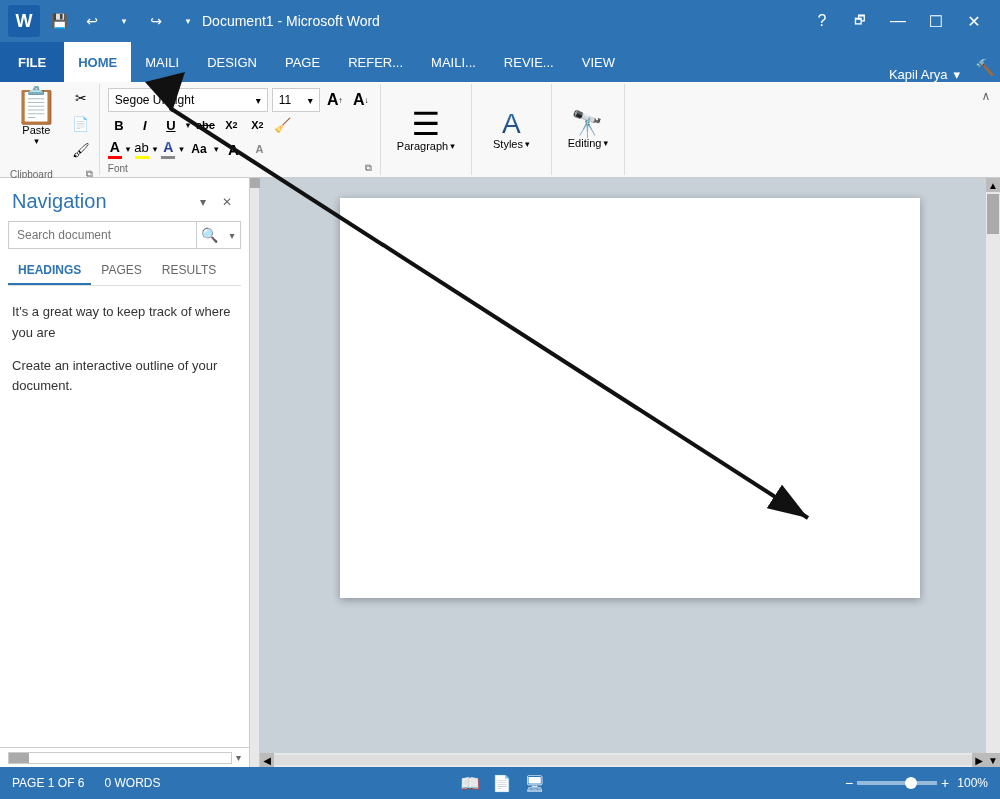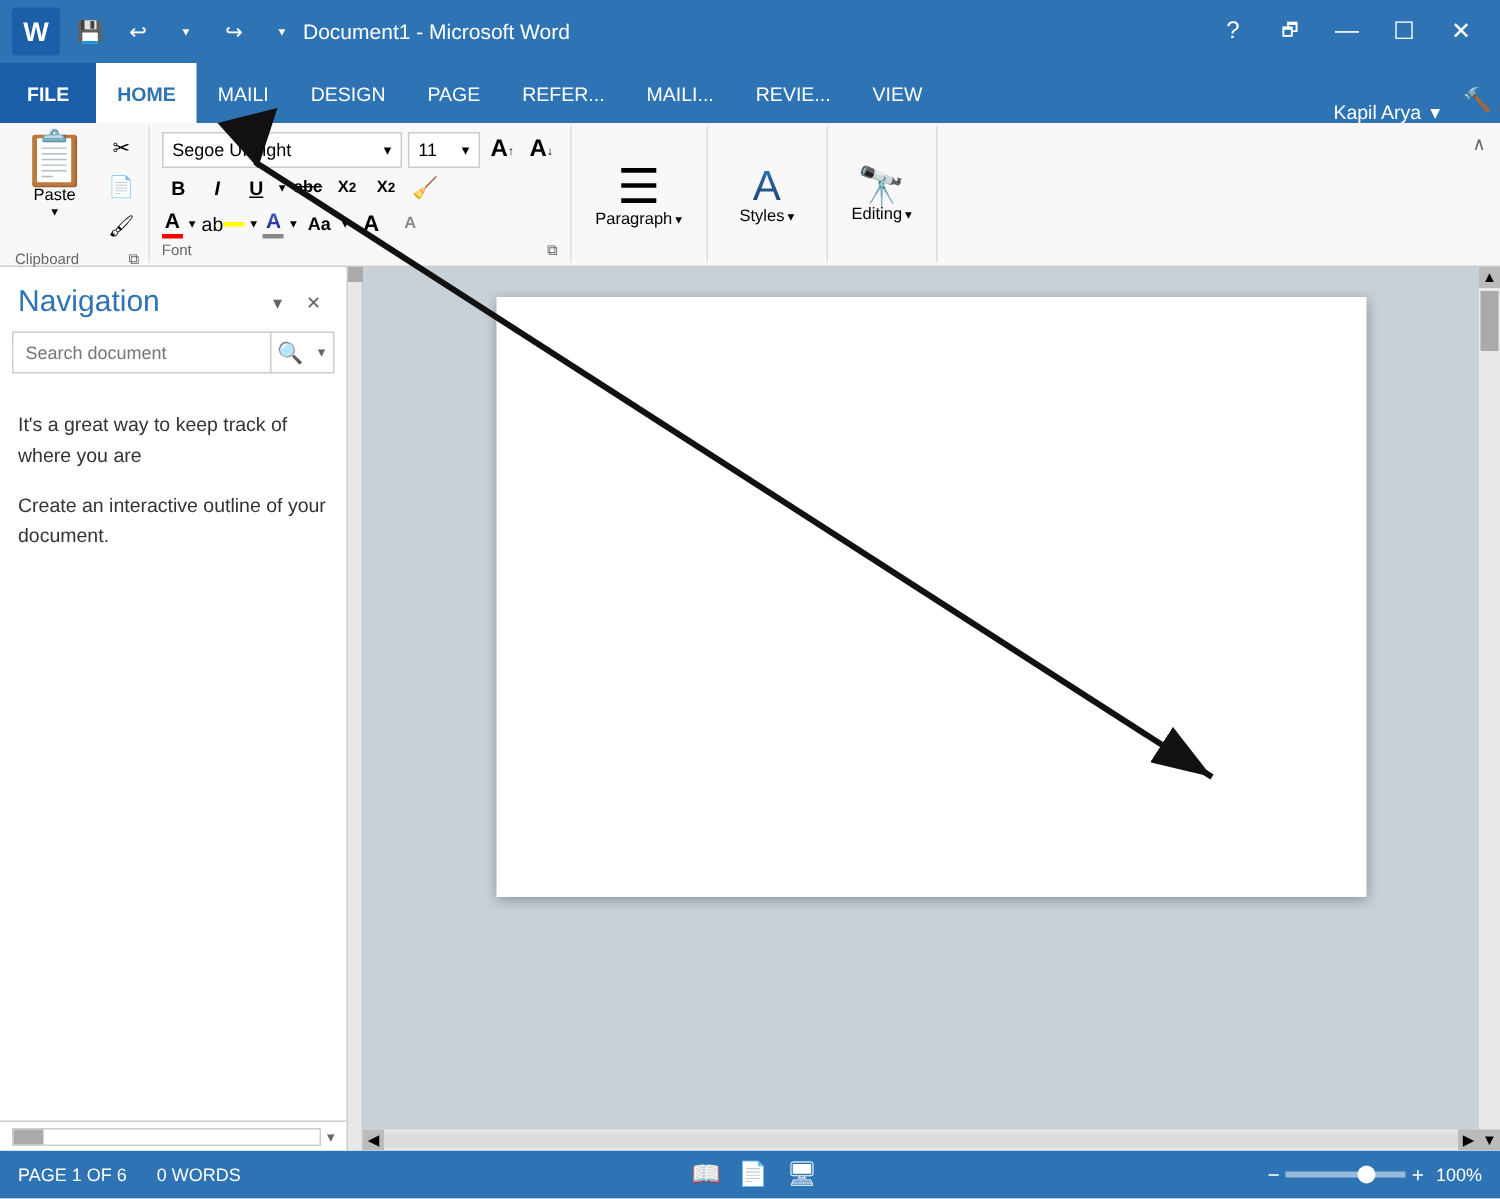--- a/index.html
+++ b/index.html
@@ -160,21 +160,21 @@
     
     .main-area {
       display: flex;
       flex: 1;
       height: calc(799px - 42px - 40px - 96px - 32px);
       background: #c8d0d8;
     }
 
     
     .nav-panel {
-      width: 232px;
+      width: 250px;
       background: white;
       border-right: 1px solid #ccc;
       display: flex; flex-direction: column;
       overflow: hidden;
     }
     .nav-header {
       display: flex; align-items: center; justify-content: space-between;
       padding: 12px 12px 8px 12px;
     }
     .nav-title {
@@ -354,21 +354,21 @@
       <div class="font-format-btn" style="position:relative;">
         <span style="font-size:14px; color:#e55;">🧹</span>
       </div>
     </div>
     <div class="font-row3">
       <div style="display:flex;flex-direction:column;align-items:center;cursor:pointer;">
         <span style="font-size:14px;font-weight:bold;">A</span>
         <div class="font-color-indicator"></div>
       </div>
       <div style="font-size:9px;">▾</div>
-      <div style="display:flex;flex-direction:row;align-items:center;cursor:pointer;">
+      <div style="display:flex;flex-direction:column;align-items:center;cursor:pointer;">
         <span style="font-size:13px;">ab</span>
         <div class="highlight-indicator"></div>
       </div>
       <div style="font-size:9px;">▾</div>
       <div style="display:flex;flex-direction:column;align-items:center;cursor:pointer;">
         <span style="font-size:14px;background:linear-gradient(to bottom,#4472c4,#1a1a8c);-webkit-background-clip:text;-webkit-text-fill-color:transparent;font-weight:bold;">A</span>
         <div style="width:14px;height:3px;background:#888;margin-top:1px;"></div>
       </div>
       <div style="font-size:9px;">▾</div>
       <div class="font-format-btn" style="font-size:12px;">Aa</div>
@@ -417,20 +417,25 @@
       <div class="nav-header-icons">
         <div class="nav-icon-btn">▾</div>
         <div class="nav-icon-btn">✕</div>
       </div>
     </div>
     <div class="nav-search">
       <input type="text" placeholder="Search document" style="">
       <div class="nav-search-icon">🔍</div>
       <div class="nav-search-dropdown">▾</div>
     </div>
+    <div class="nav-tabs">
+      <div class="nav-tab active">HEADINGS</div>
+      <div class="nav-tab">PAGES</div>
+      <div class="nav-tab">RESULTS</div>
+    </div>
     <div class="nav-body">
       <p class="nav-body-text">It's a great way to keep track of where you are</p>
       <p class="nav-body-text">Create an interactive outline of your document.</p>
     </div>
 
     <div style="height:20px; border-top:1px solid #ccc; display:flex;align-items:center;padding:0 8px;">
       <div style="flex:1; height:12px; border:1px solid #ccc; display:flex; align-items:center;">
         <div style="width:20px; height:10px; background:#aaa;"></div>
       </div>
       <div style="font-size:10px; color:#666; padding-left:4px;">▾</div>

